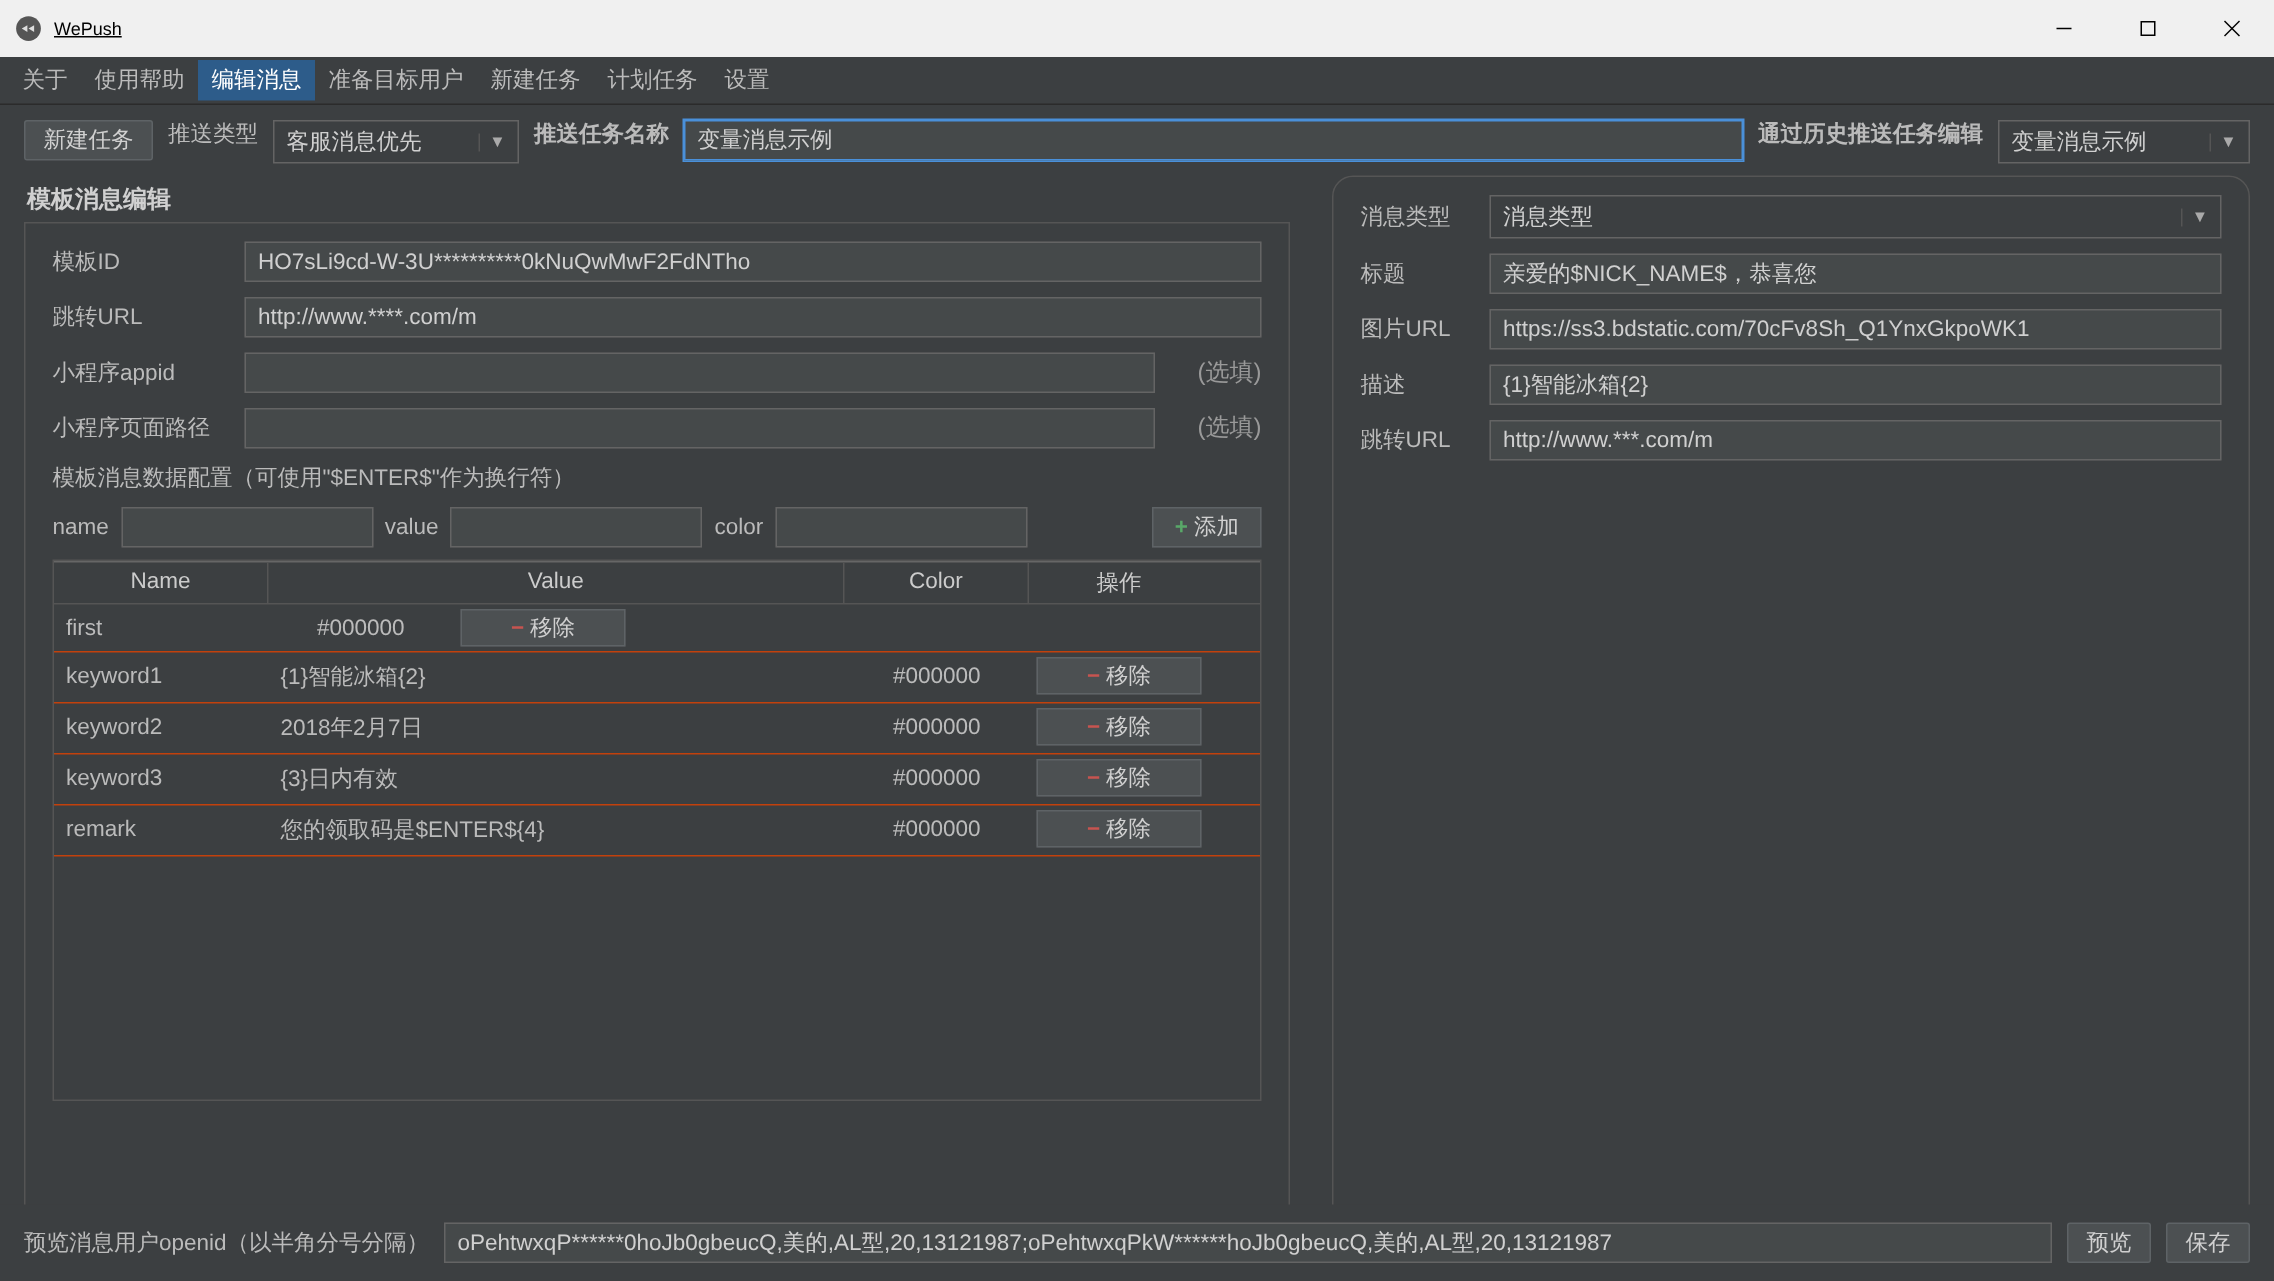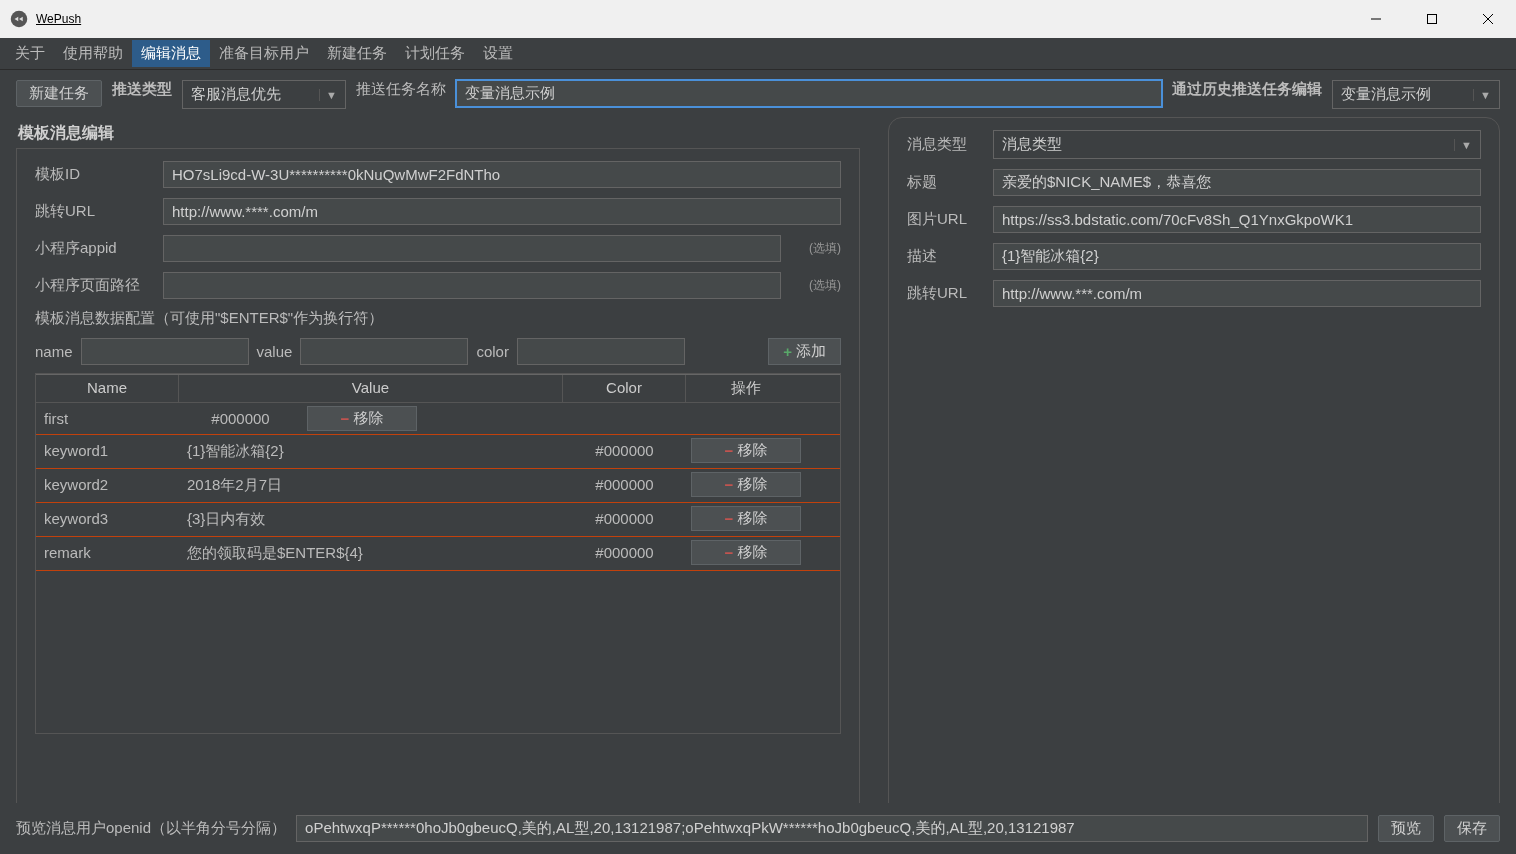--- a/index.html
+++ b/index.html
@@ -22,21 +22,21 @@
 .content { display:flex; gap:28px; padding:0 16px; height:624px; }
 .panel-l { flex:0 0 844px; }
 .panel-r { flex:1; }
 .panel-title { color:#d0d0d0; font-size:16px; font-weight:bold; padding:6px 0 4px 2px; }
 .panel-body { border:1px solid #555; padding:12px 18px; height:662px; }
 .panel-r .panel-body { height:768px;border-radius:14px; }
 .formrow { display:flex; align-items:center; margin-bottom:10px; gap:10px; }
 .formrow .flabel { width:118px; font-size:15px; }
 .panel-r .formrow .flabel { width:76px; }
 .formrow input.txt { flex:1; }
-.hint { color:#999; font-size:12px; margin-left:18px; }
+.hint { color:#999; font-size:16px; margin-left:18px; }
 .sub-title { font-size:15px; color:#bbb; margin:6px 0 10px 0; }
 .addrow { display:flex; align-items:center; gap:8px; margin-bottom:8px; }
 .addrow .albl { font-size:15px; }
 .addrow input.txt { width:168px; }
 .addbtn { background:#4c5052; border:1px solid #5e6366; color:#d0d0d0; padding:3px 14px; font-size:15px; display:flex; align-items:center; gap:4px; margin-left:auto; }
 .addbtn .plus { color:#59a869; font-weight:bold; }
 .table { border:1px solid #555; }
 .thead { display:flex; background:#3c3f41; border-top:1px solid #666; border-bottom:1px solid #555; }
 .th { padding:4px 8px; text-align:center; font-size:15px; color:#ccc; border-right:1px solid #555; }
 .th:last-child { border-right:none; }
@@ -87,26 +87,26 @@
     <div class="menuitem">使用帮助</div>
     <div class="menuitem active">编辑消息</div>
     <div class="menuitem">准备目标用户</div>
     <div class="menuitem">新建任务</div>
     <div class="menuitem">计划任务</div>
     <div class="menuitem">设置</div>
   </div>
 
 <div class="toolbar">
   <button class="btn">新建任务</button>
-  <span class="lbl" style="font-weight:bold">推送类型</span>
+  <span class="lbl" style="font-weight:normal">推送类型</span>
   <div class="sel" style="width:164px">
     <span>客服消息优先</span>
     <span class="caret">▼</span>
   </div>
-  <span class="lbl" style="font-weight:normal">推送任务名称</span>
+  <span class="lbl" style="font-weight:bold">推送任务名称</span>
   <input class="txt focused" style="flex: 1 1 0%;" value="变量消息示例">
   <span class="lbl" style="font-weight:bold">通过历史推送任务编辑</span>
   <div class="sel" style="width:168px">
     <span>变量消息示例</span>
     <span class="caret">▼</span>
   </div>
 </div>
 
 <div class="content">
 

